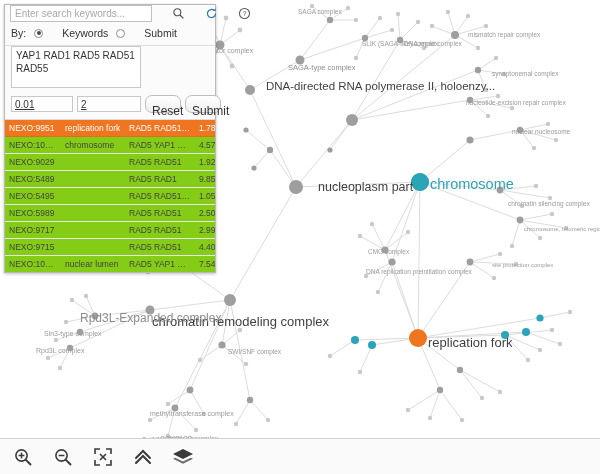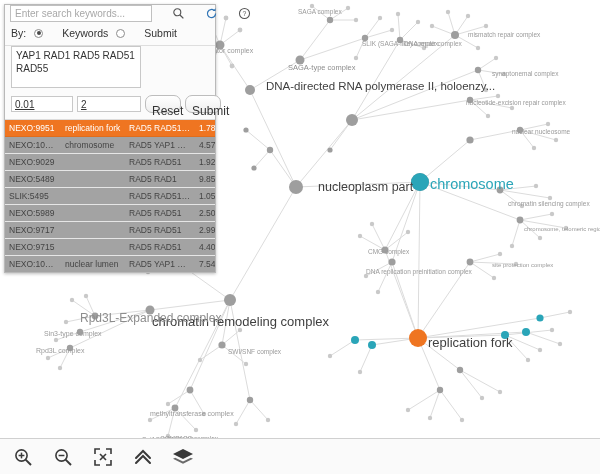--- a/index.html
+++ b/index.html
@@ -161,21 +161,21 @@
     color: #333;
     cursor: pointer;
     padding: 8px 6px;
     font-family: "Liberation Sans", sans-serif;
   }
   
   #results {
     border-top: 1px solid #dcdcdc;
     max-height: 152px;
     overflow: hidden;
-    background: #a3a3a3;
+    background: #84cc16;
   }
   table.res {
     width: 100%;
     border-collapse: collapse;
     font-size: 8.5px;
     color: #444;
     table-layout: fixed;
   }
   table.res td {
     padding: 3px 4px;
@@ -594,21 +594,21 @@
               <td class="c2">RAD5 RAD51</td>
               <td class="c3">1.925e-4</td>
             </tr>
             <tr>
               <td class="c0">NEXO:5489</td>
               <td class="c1"></td>
               <td class="c2">RAD5 RAD1</td>
               <td class="c3">9.852e-4</td>
             </tr>
             <tr>
-              <td class="c0">SLIK:5495</td>
+              <td class="c0">NEXO:5495</td>
               <td class="c1"></td>
               <td class="c2">RAD5 RAD51 RAD1</td>
               <td class="c3">1.055e-3</td>
             </tr>
             <tr>
               <td class="c0">NEXO:5989</td>
               <td class="c1"></td>
               <td class="c2">RAD5 RAD51</td>
               <td class="c3">2.505e-3</td>
             </tr>

